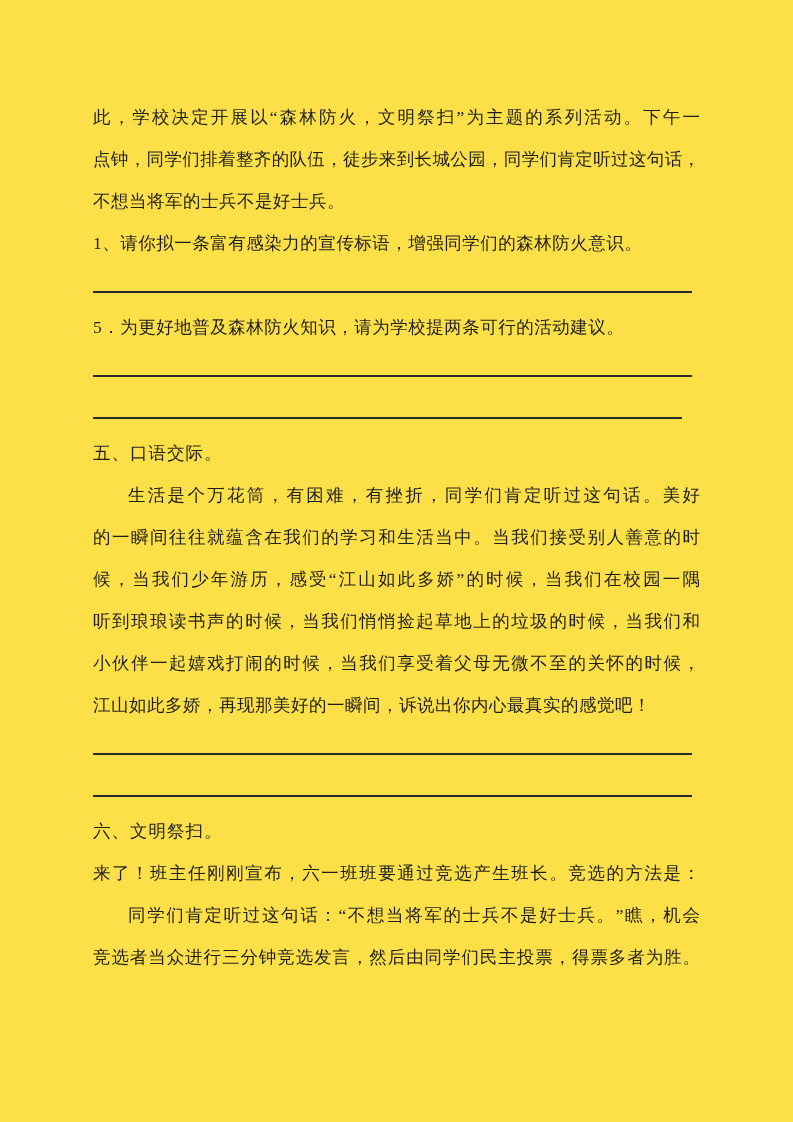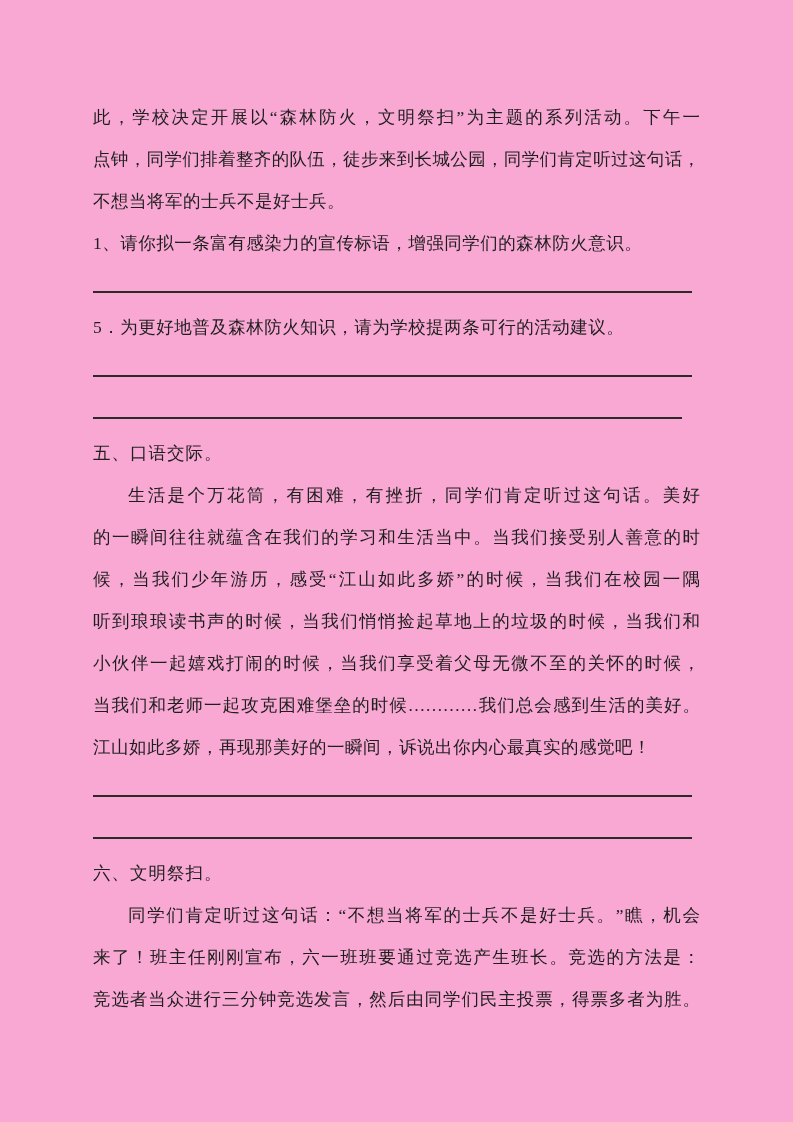--- a/index.html
+++ b/index.html
@@ -5,21 +5,21 @@
   html, body {
     margin: 0;
     padding: 0;
     background: #e8e8e8;
   }
   .page {
     position: relative;
     width: 793px;
     height: 1122px;
     margin: 0 auto;
-    background: #f9a8d4;
+    background: #fde047;
     font-family: "Liberation Serif", "DejaVu Serif", serif;
     color: #1e1e1e;
     overflow: hidden;
     text-decoration: underline;
   }
   .doc-body {
     position: absolute;
     top: 96px;
     left: 93px;
     width: 607px;
@@ -71,26 +71,25 @@
       </div>
       <div class="row">
         <span class="blank-rule" style="width: 589px; border-top-color: rgb(42, 42, 42);"></span>
       </div>
       <div class="row heading">五、口语交际。</div>
       <div class="row justify indent">生活是个万花筒，有困难，有挫折，同学们肯定听过这句话。美好</div>
       <div class="row justify">的一瞬间往往就蕴含在我们的学习和生活当中。当我们接受别人善意的时</div>
       <div class="row justify">候，当我们少年游历，感受“江山如此多娇”的时候，当我们在校园一隅</div>
       <div class="row justify">听到琅琅读书声的时候，当我们悄悄捡起草地上的垃圾的时候，当我们和</div>
       <div class="row justify">小伙伴一起嬉戏打闹的时候，当我们享受着父母无微不至的关怀的时候，</div>
-      <div class="row justify">当我们和老师一起攻克困难堡垒的时候…………我们总会感到生活的美好。</div>
       <div class="row">江山如此多娇，再现那美好的一瞬间，诉说出你内心最真实的感觉吧！</div>
       <div class="row">
         <span class="blank-rule" style="width: 599px; border-top-color: rgb(42, 42, 42);"></span>
       </div>
       <div class="row">
         <span class="blank-rule" style="width: 599px; border-top-color: rgb(42, 42, 42);"></span>
       </div>
       <div class="row heading">六、文明祭扫。</div>
+      <div class="row justify">来了！班主任刚刚宣布，六一班班要通过竞选产生班长。竞选的方法是：</div>
       <div class="row justify indent">同学们肯定听过这句话：“不想当将军的士兵不是好士兵。”瞧，机会</div>
-      <div class="row justify">来了！班主任刚刚宣布，六一班班要通过竞选产生班长。竞选的方法是：</div>
       <div class="row justify">竞选者当众进行三分钟竞选发言，然后由同学们民主投票，得票多者为胜。</div>
     </div>
 </div>
 
 </body></html>

